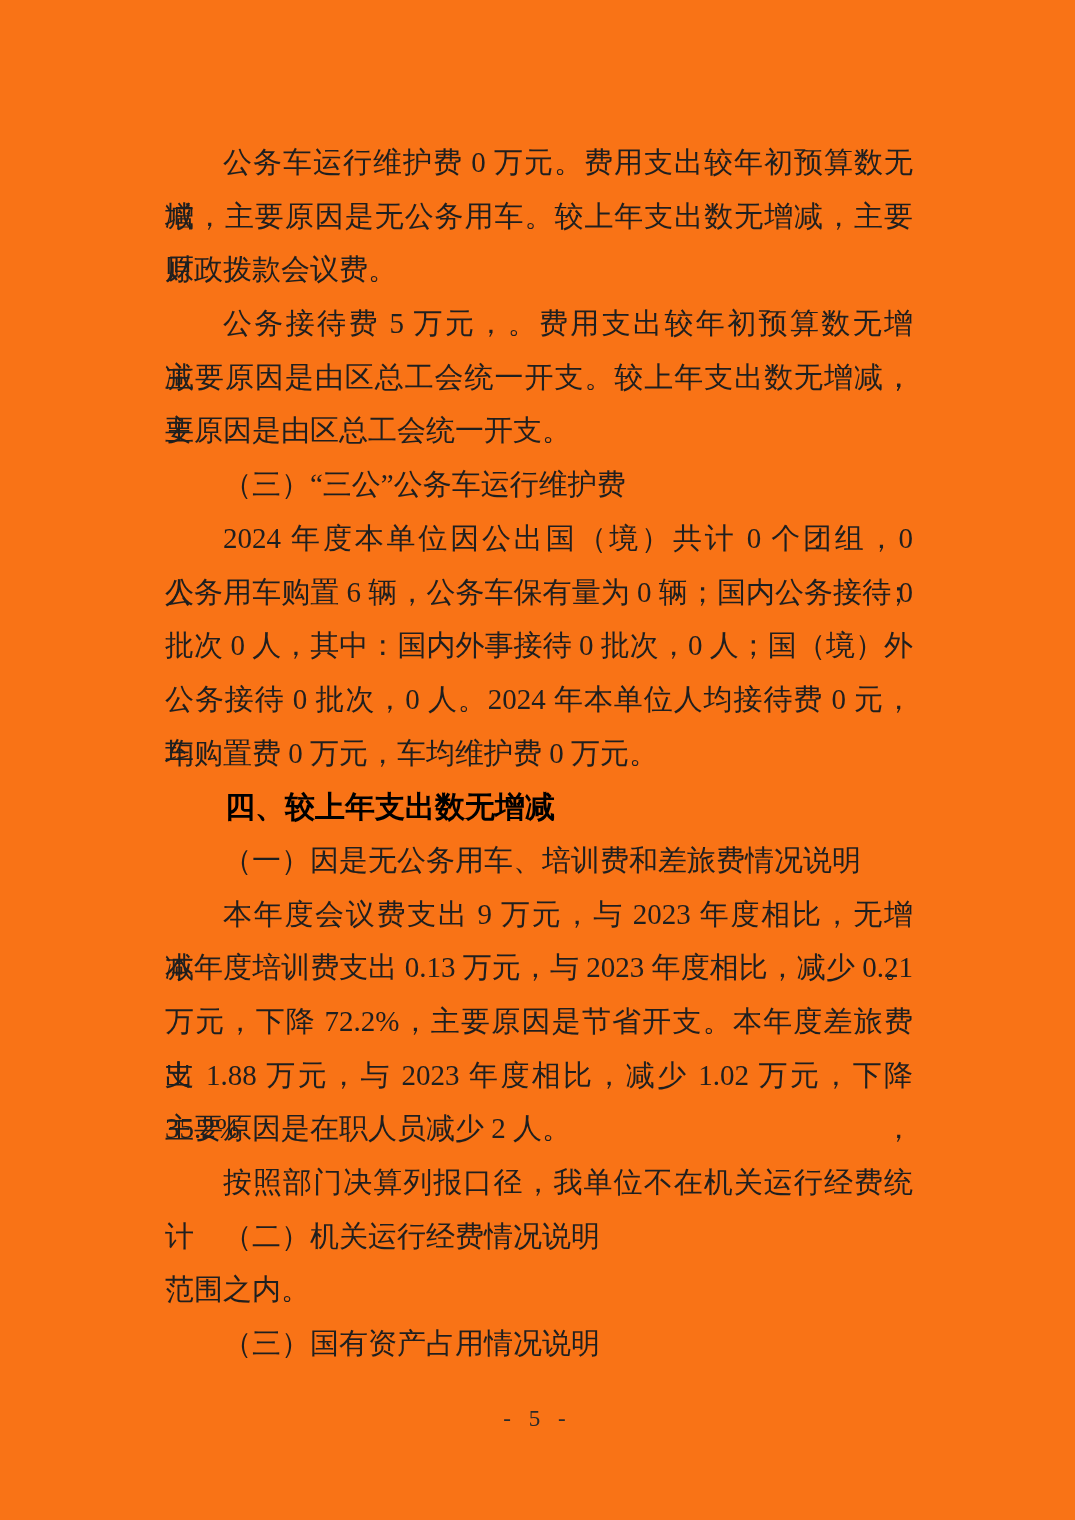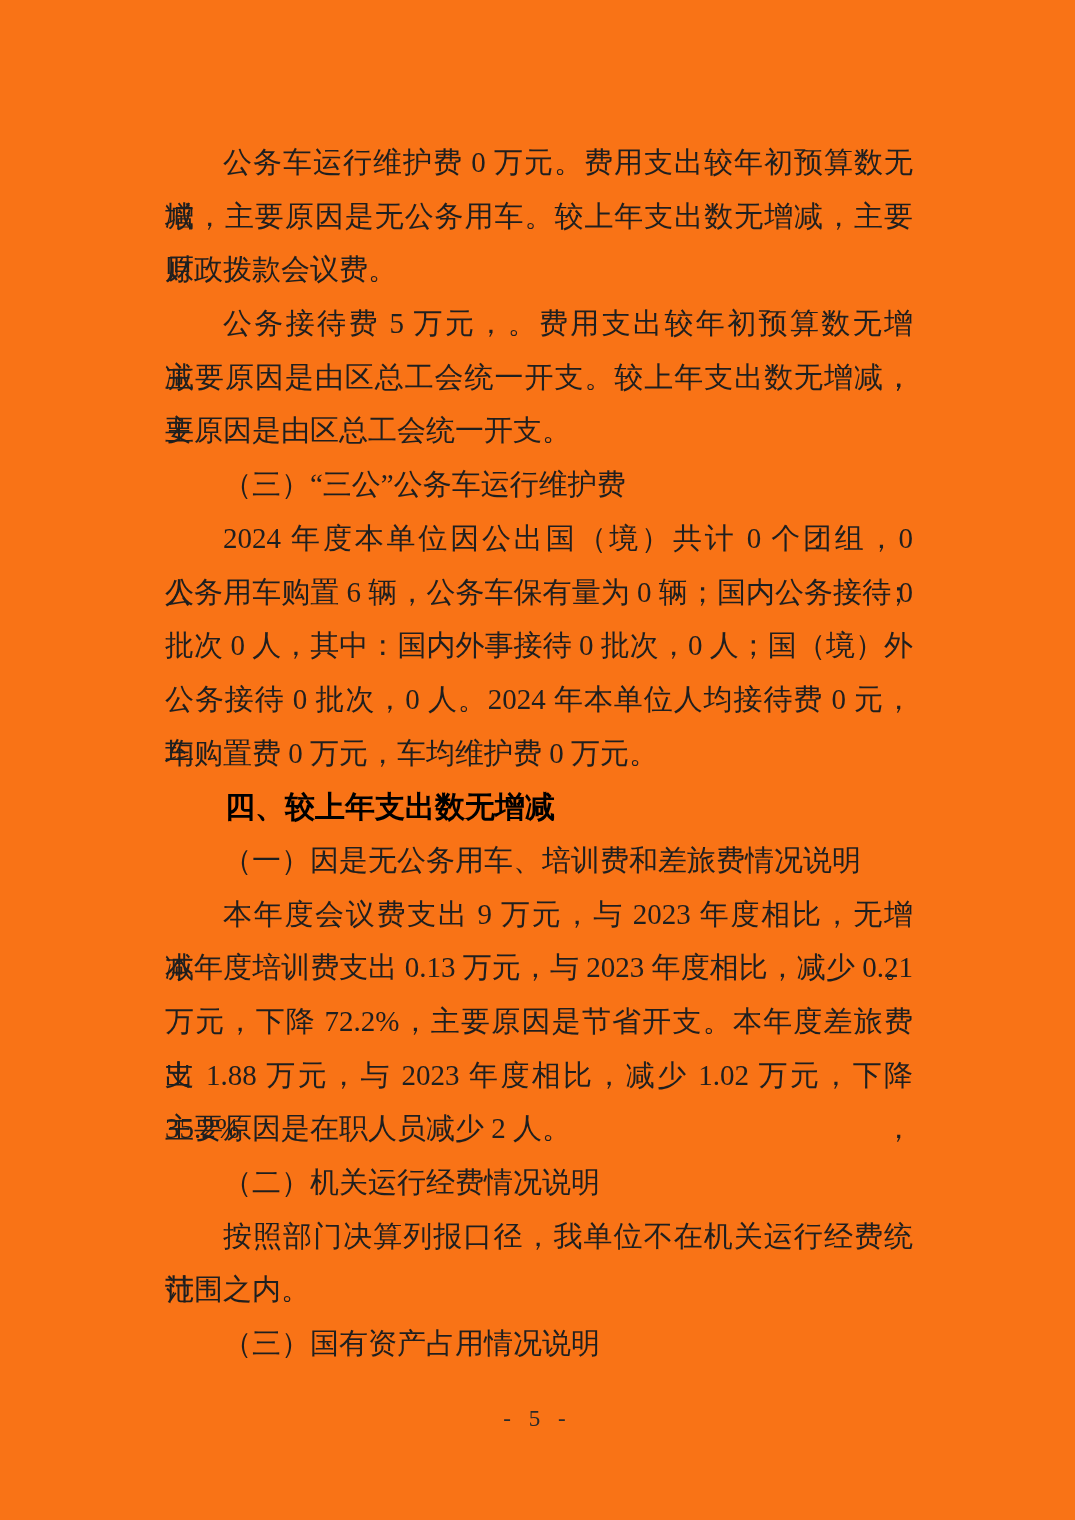--- a/index.html
+++ b/index.html
@@ -73,19 +73,19 @@
     <div class="line just">批次 0 人，其中：国内外事接待 0 批次，0 人；国（境）外</div>
     <div class="line just">公务接待 0 批次，0 人。2024 年本单位人均接待费 0 元，车</div>
     <div class="line">均购置费 0 万元，车均维护费 0 万元。</div>
     <div class="line ind h-bold">四、较上年支出数无增减</div>
     <div class="line ind">（一）因是无公务用车、培训费和差旅费情况说明</div>
     <div class="line ind just">本年度会议费支出 9 万元，与 2023 年度相比，无增减。</div>
     <div class="line just">本年度培训费支出 0.13 万元，与 2023 年度相比，减少 0.21</div>
     <div class="line just">万元，下降 72.2%，主要原因是节省开支。本年度差旅费支</div>
     <div class="line just">出 1.88 万元，与 2023 年度相比，减少 1.02 万元，下降 35.2%，</div>
     <div class="line">主要原因是在职人员减少 2 人。</div>
+    <div class="line ind just">按照部门决算列报口径，我单位不在机关运行经费统计</div>
     <div class="line ind">（二）机关运行经费情况说明</div>
-    <div class="line ind just">按照部门决算列报口径，我单位不在机关运行经费统计</div>
     <div class="line">范围之内。</div>
     <div class="line ind">（三）国有资产占用情况说明</div>
   </div>
   <div class="footer">- 5 -</div>
 </div>
 
 </body></html>

